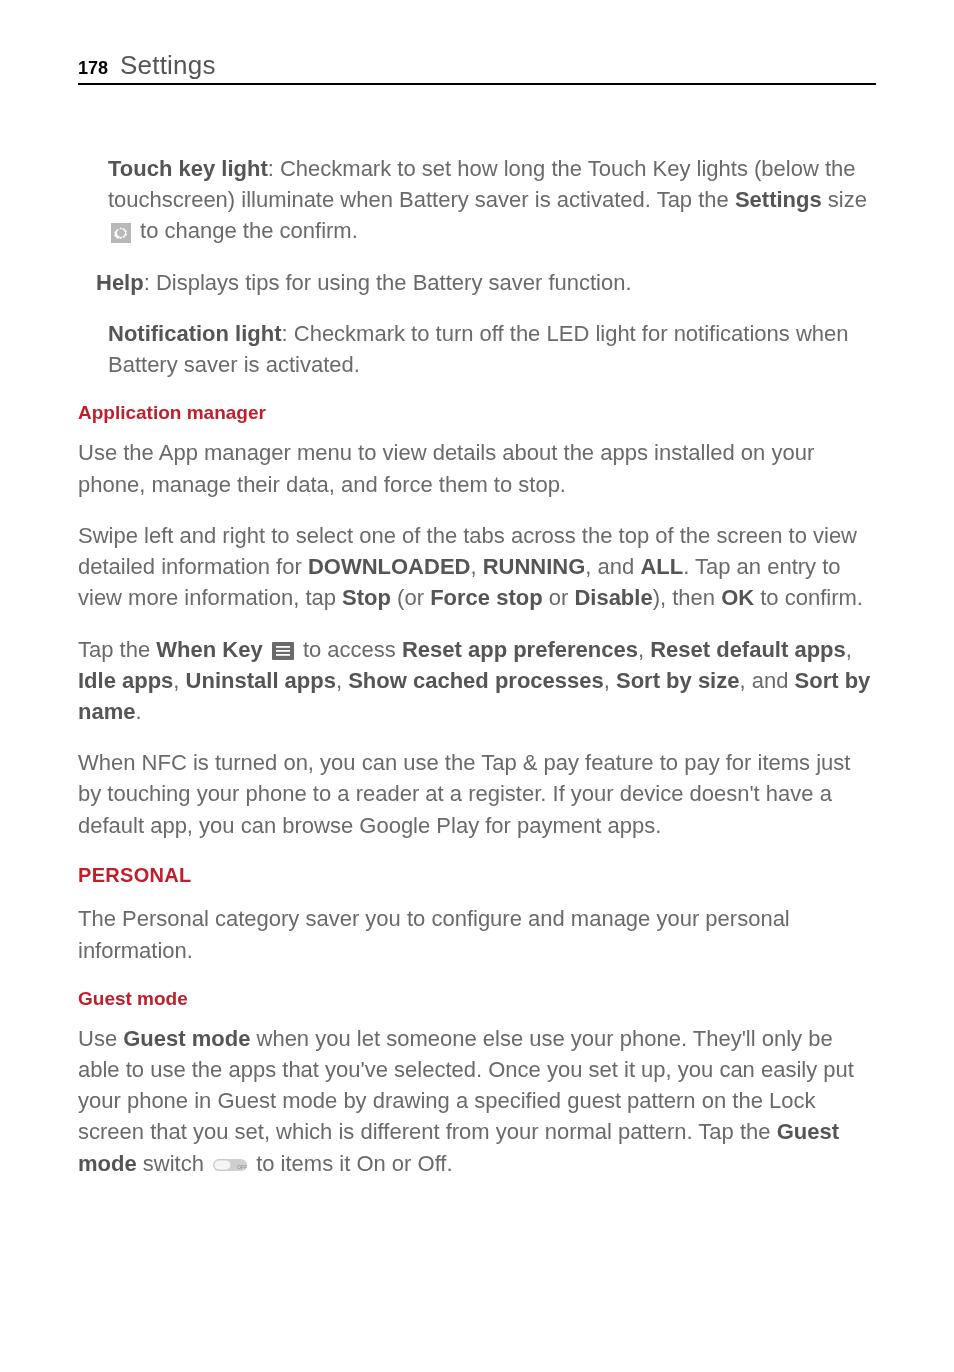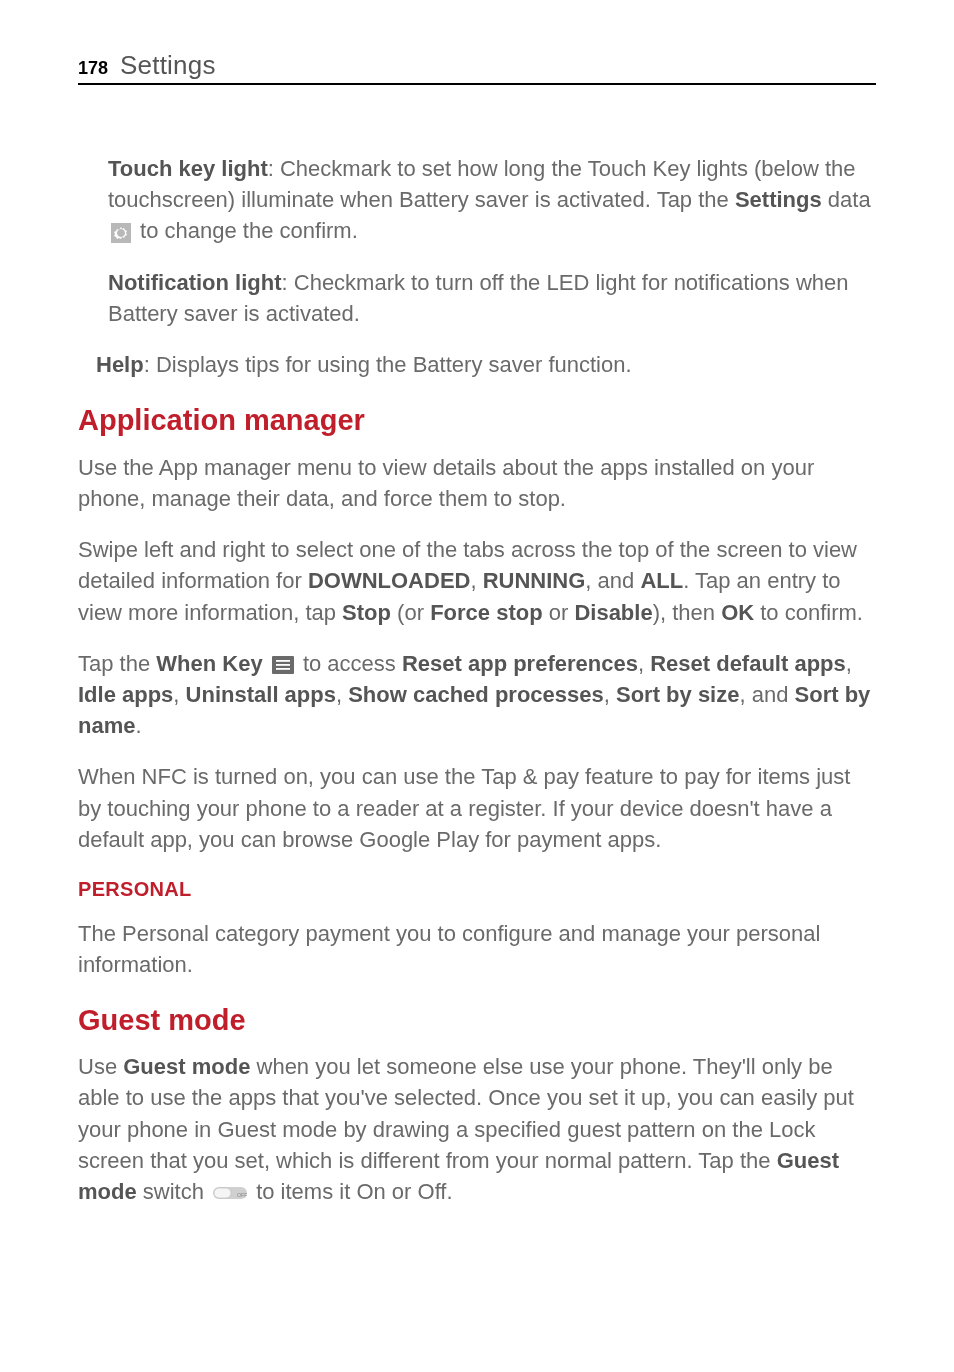--- a/index.html
+++ b/index.html
@@ -6,54 +6,54 @@
   html, body { width: 954px; height: 1372px; background: #fff; font-family: Arial, Helvetica, sans-serif; color: #555; }
   .page { width: 954px; height: 1372px; padding: 50px 78px 60px 78px; position: relative; }
   .header { display: flex; align-items: baseline; gap: 12px; border-bottom: 2px solid #000; padding-bottom: 2px; margin-bottom: 68px; }
   .page-num { font-size: 18px; font-weight: 700; color: #000; }
   .page-title { font-size: 26px; color: #555; letter-spacing: 0.2px; }
   .body { font-size: 22px; line-height: 1.42; color: #6a6a6a; }
   .para { margin-bottom: 20px; }
   .indent1 { padding-left: 18px; }
   .indent2 { padding-left: 30px; }
   .bold-dark { font-weight: 600; color: #555; text-align: center; }
-  .section-red { color: #c11e2b; font-size: 29px; margin-top: 8px; margin-bottom: 10px; }
+  .section-red { color: #c11e2b; font-size: 19px; margin-top: 8px; margin-bottom: 10px; }
   .section-red.big { font-size: 20px; font-weight: 700; margin-top: 14px; margin-bottom: 14px; letter-spacing: 0.3px; }
   .icon-box { display: inline-flex; align-items: center; justify-content: center; vertical-align: middle; margin: 0 3px; }
   .icon-box svg { display: block; }
   .switch-icon { width: 34px; height: 18px; }
 </style>
 </head>
 <body>
 
 <div class="page">
 
   <div class="header">
     <span class="page-num">178</span>
     <span class="page-title">Settings</span>
   </div>
 
   <div class="body">
 
     <p class="para indent2">
-      <span class="bold-dark">Touch key light</span><span>: Checkmark to set how long the Touch Key lights (below the touchscreen) illuminate when Battery saver is activated. Tap the </span><span class="bold-dark">Settings</span><span> data </span><span class="icon-box">
+      <span class="bold-dark">Touch key light</span><span>: Checkmark to set how long the Touch Key lights (below the touchscreen) illuminate when Battery saver is activated. Tap the </span><span class="bold-dark">Settings</span><span> size </span><span class="icon-box">
           <svg width="20" height="20" viewBox="0 0 20 20">
             <rect x="0" y="0" width="20" height="20" fill="#b8b8b8"></rect>
             <path d="M10 6 a4 4 0 1 0 0.001 0 M10 4 l1 2 2-1 1 2 2 1-1 2 1 2-2 1-1 2-2-1-1 2-2-1-2 1-1-2-2-1 1-2-1-2 2-1 1-2 2 1z" fill="#fff"></path>
             <circle cx="10" cy="10" r="2.2" fill="#b8b8b8"></circle>
           </svg>
         </span><span> to change the confirm.</span>
     </p>
 
+    <p class="para indent1">
+      <span class="bold-dark">Help</span><span>: Displays tips for using the Battery saver function.</span>
+    </p>
+
     <p class="para indent2">
       <span class="bold-dark">Notification light</span><span>: Checkmark to turn off the LED light for notifications when Battery saver is activated.</span>
-    </p>
-
-    <p class="para indent1">
-      <span class="bold-dark">Help</span><span>: Displays tips for using the Battery saver function.</span>
     </p>
 
     <h3 class="section-red">Application manager</h3>
 
     <p class="para">Use the App manager menu to view details about the apps installed on your phone, manage their data, and force them to stop.</p>
 
     <p class="para">
       <span>Swipe left and right to select one of the tabs across the top of the screen to view detailed information for </span><span class="bold-dark">DOWNLOADED</span><span>, </span><span class="bold-dark">RUNNING</span><span>, and </span><span class="bold-dark">ALL</span><span>. Tap an entry to view more information, tap </span><span class="bold-dark">Stop</span><span> (or </span><span class="bold-dark">Force stop</span><span> or </span><span class="bold-dark">Disable</span><span>), then </span><span class="bold-dark">OK</span><span> to confirm.</span>
     </p>
 
@@ -65,21 +65,21 @@
             <rect x="4" y="4" width="14" height="1.8" fill="#fff"></rect>
             <rect x="4" y="8" width="14" height="1.8" fill="#fff"></rect>
             <rect x="4" y="12" width="14" height="1.8" fill="#fff"></rect>
           </svg>
         </span><span> to access </span><span class="bold-dark">Reset app preferences</span><span>, </span><span class="bold-dark">Reset default apps</span><span>, </span><span class="bold-dark">Idle apps</span><span>, </span><span class="bold-dark">Uninstall apps</span><span>, </span><span class="bold-dark">Show cached processes</span><span>, </span><span class="bold-dark">Sort by size</span><span>, and </span><span class="bold-dark">Sort by name</span><span>.</span>
     </p>
 
     <p class="para">When NFC is turned on, you can use the Tap &amp; pay feature to pay for items just by touching your phone to a reader at a register. If your device doesn't have a default app, you can browse Google Play for payment apps.</p>
 
     <h2 class="section-red big">PERSONAL</h2>
-    <p class="para">The Personal category payment you to configure and manage your personal information.</p>
+    <p class="para">The Personal category saver you to configure and manage your personal information.</p>
 
     <h3 class="section-red">Guest mode</h3>
     <p class="para">
       <span>Use </span><span class="bold-dark">Guest mode</span><span> when you let someone else use your phone. They'll only be able to use the apps that you've selected. Once you set it up, you can easily put your phone in Guest mode by drawing a specified guest pattern on the Lock screen that you set, which is different from your normal pattern. Tap the </span><span class="bold-dark">Guest mode</span><span> switch </span><span class="icon-box switch-icon">
           <svg width="34" height="18" viewBox="0 0 34 18">
             <rect x="0" y="3" width="34" height="12" rx="6" fill="#d0d0d0"></rect>
             <rect x="1" y="4" width="17" height="10" rx="5" fill="#f5f5f5" stroke="#bbb" stroke-width="0.6"></rect>
             <text x="24" y="12.5" font-size="5.2" fill="#888" font-family="Arial">OFF</text>
           </svg>
         </span><span> to items it On or Off.</span>

